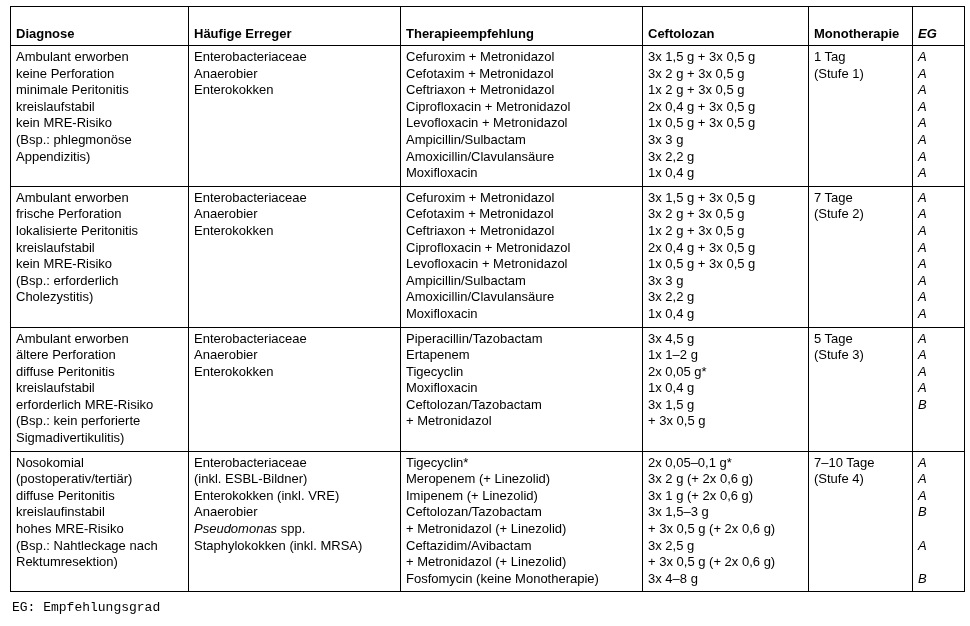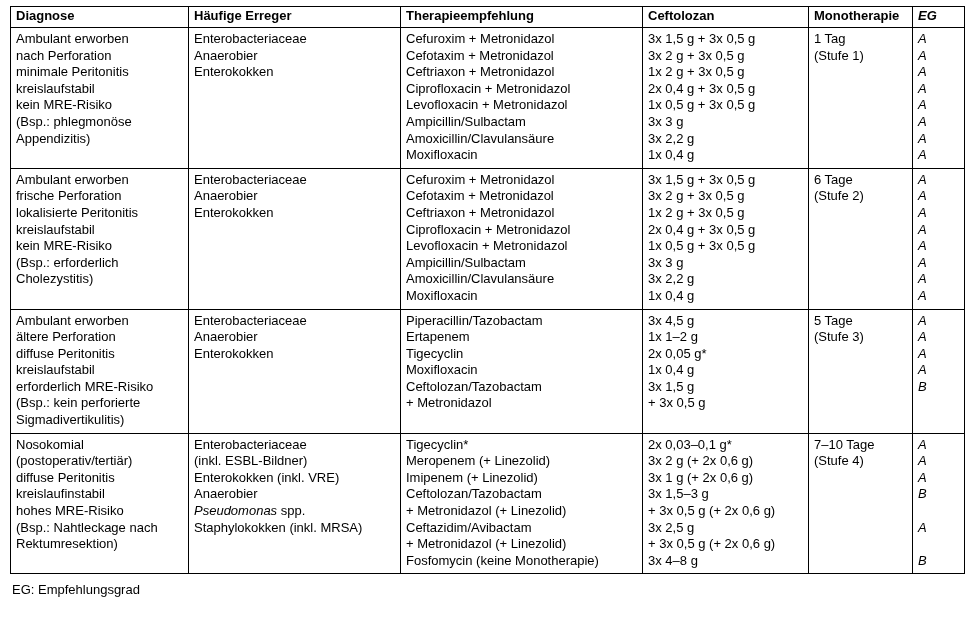--- a/index.html
+++ b/index.html
@@ -40,41 +40,41 @@
     border: 1px solid #000000;
     vertical-align: top;
     padding: 3px 5px 4px 5px;
     font-size: 13px;
     line-height: 16.6px;
     font-weight: normal;
     text-align: left;
   }
   table.maintable thead th {
     font-weight: bold;
-    padding-top: 0;
+    padding-top: 18px;
     padding-bottom: 3px;
     line-height: 17px;
   }
   td.eg, th.eg {
     text-align: center;
     padding-left: 0;
     padding-right: 0;
     font-style: italic;
   }
   .line { display: block; white-space: pre; }
   .it { font-style: italic; }
   .blank { display: block; height: 16.6px; }
 
   .footnotes {
     margin-left: 4px;
     margin-top: 7px;
     font-size: 13px;
     line-height: 18px;
   }
-  .footnotes div { white-space: pre; }
+  .footnotes div { white-space: pre; font-family: Liberation Mono, monospace; }
 </style>
 </head>
 <body>
 
 <div id="sheet">
 
   <table class="maintable">
     <colgroup>
       <col class="c0">
         <col class="c1">
@@ -90,21 +90,21 @@
         <th>Therapieempfehlung</th>
         <th>Ceftolozan</th>
         <th>Monotherapie</th>
         <th class="eg">EG</th>
       </tr>
     </thead>
     <tbody>
       <tr class="datarow">
         <td>
             <span class="line">Ambulant erworben</span>
-            <span class="line">nach Perforation</span>
+            <span class="line">keine Perforation</span>
             <span class="line">minimale Peritonitis</span>
             <span class="line">kreislaufstabil</span>
             <span class="line">kein MRE-Risiko</span>
             <span class="line">(Bsp.: phlegmonöse</span>
             <span class="line">Appendizitis)</span>
           </td>
         <td>
             <span class="line">Enterobacteriaceae</span>
             <span class="line">Anaerobier</span>
             <span class="line">Enterokokken</span>
@@ -173,21 +173,21 @@
             <span class="line">3x 1,5 g + 3x 0,5 g</span>
             <span class="line">3x 2 g + 3x 0,5 g</span>
             <span class="line">1x 2 g + 3x 0,5 g</span>
             <span class="line">2x 0,4 g + 3x 0,5 g</span>
             <span class="line">1x 0,5 g + 3x 0,5 g</span>
             <span class="line">3x 3 g</span>
             <span class="line">3x 2,2 g</span>
             <span class="line">1x 0,4 g</span>
           </td>
         <td>
-            <span class="line">6 Tage</span>
+            <span class="line">7 Tage</span>
             <span class="line">(Stufe 2)</span>
           </td>
         <td class="eg">
             <span class="line">A</span>
             <span class="line">A</span>
             <span class="line">A</span>
             <span class="line">A</span>
             <span class="line">A</span>
             <span class="line">A</span>
             <span class="line">A</span>
@@ -259,21 +259,21 @@
             <span class="line">Tigecyclin*</span>
             <span class="line">Meropenem (+ Linezolid)</span>
             <span class="line">Imipenem (+ Linezolid)</span>
             <span class="line">Ceftolozan/Tazobactam</span>
             <span class="line">+ Metronidazol (+ Linezolid)</span>
             <span class="line">Ceftazidim/Avibactam</span>
             <span class="line">+ Metronidazol (+ Linezolid)</span>
             <span class="line">Fosfomycin (keine Monotherapie)</span>
           </td>
         <td>
-            <span class="line">2x 0,03–0,1 g*</span>
+            <span class="line">2x 0,05–0,1 g*</span>
             <span class="line">3x 2 g (+ 2x 0,6 g)</span>
             <span class="line">3x 1 g (+ 2x 0,6 g)</span>
             <span class="line">3x 1,5–3 g</span>
             <span class="line">+ 3x 0,5 g (+ 2x 0,6 g)</span>
             <span class="line">3x 2,5 g</span>
             <span class="line">+ 3x 0,5 g (+ 2x 0,6 g)</span>
             <span class="line">3x 4–8 g</span>
           </td>
         <td>
             <span class="line">7–10 Tage</span>

